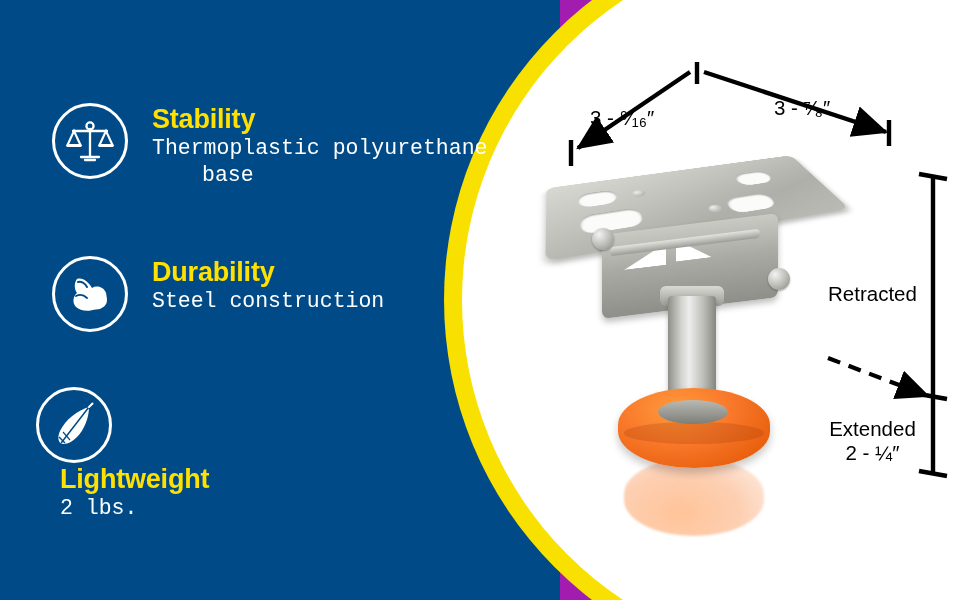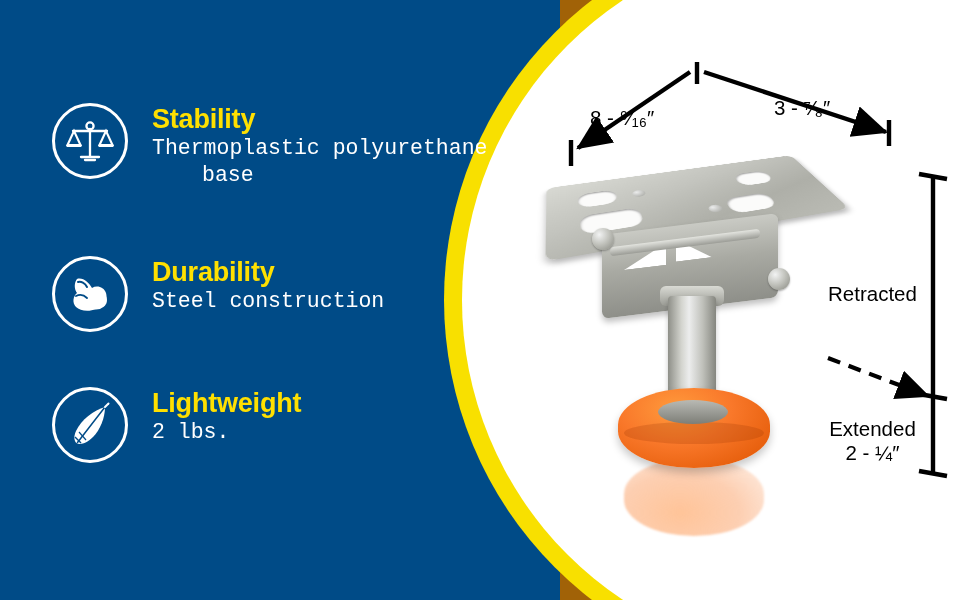--- a/index.html
+++ b/index.html
@@ -1,38 +1,38 @@
 <!DOCTYPE html>
 <html><head>
 <meta charset="utf-8">
 <style>
   html,body{margin:0;padding:0;}
   body{width:970px;height:600px;overflow:hidden;font-family:"Liberation Sans",sans-serif;background:#fff;}
-  #stage{position:relative;width:970px;height:600px;overflow:hidden;background:#a16207;}
+  #stage{position:relative;width:970px;height:600px;overflow:hidden;background:#a21caf;}
 
   
   .blue-panel{position:absolute;left:0;top:0;width:560px;height:600px;background:#004B87;}
   .white-disc{position:absolute;left:462px;top:-60px;width:720px;height:720px;border-radius:50%;
               background:#ffffff;}
   .yellow-ring{position:absolute;left:444px;top:-78px;width:756px;height:756px;border-radius:50%;
                background:#F8E000;}
   .white-right{position:absolute;left:820px;top:0;width:150px;height:600px;background:#fff;}
 
   
   .feature{position:absolute;display:flex;align-items:flex-start;}
   .ficon{width:76px;height:76px;border-radius:50%;border:3.5px solid #ffffff;
          flex:0 0 76px;display:flex;align-items:center;justify-content:center;box-sizing:border-box;}
   .ftext{margin-left:24px;padding-top:2px;}
   .ftitle{color:#FFE000;font-size:27px;font-weight:bold;line-height:1.05;letter-spacing:-0.2px;}
   .fdesc{color:#ffffff;font-size:21.5px;line-height:1.22;margin-top:2px;font-weight:400;font-family:Liberation Mono, monospace;}
   .fdesc .l2{display:block;padding-left:6px;margin-left:44px;}
 
   #feat-0{left:52px;top:103px;}
   #feat-1{left:52px;top:256px;}
-  #feat-2{left:52px;top:387px;}
+  #feat-2{left:36px;top:387px;flex-direction:column;}
 
   
   .product{position:absolute;left:540px;top:120px;width:330px;height:400px;}
 
   .plate{position:absolute;left:12px;top:18px;width:280px;height:120px;
     background:linear-gradient(160deg,#d8d9d3 0%,#c3c4be 38%,#aeafa8 70%,#babbb4 100%);
     transform:perspective(420px) rotateX(58deg) rotateZ(-16deg);
     border-radius:9px;box-shadow:0 5px 7px rgba(0,0,0,.28);}
   .plate .hole{position:absolute;width:38px;height:26px;border-radius:13px;
     background:#fbfbfa;box-shadow:inset 0 2px 3px rgba(0,0,0,.35);}
@@ -204,21 +204,21 @@
       <line x1="919" y1="174" x2="947" y2="179"></line>
       <line x1="919" y1="394" x2="947" y2="399"></line>
       <line x1="919" y1="471" x2="947" y2="476"></line>
     </g>
 
     <g stroke="#000" stroke-width="4.2" fill="none" stroke-dasharray="13 9">
       <line x1="828" y1="358" x2="928" y2="396" marker-end="url(#arrow)"></line>
     </g>
   </svg>
 
-  <div class="dim-text" style="left:590px;top:106px;">8 - ⁹⁄₁₆″</div>
+  <div class="dim-text" style="left:590px;top:106px;">3 - ⁹⁄₁₆″</div>
   <div class="dim-text" style="left:774px;top:96px;">3 - ⁷⁄₈″</div>
 
   <div class="dim-label" style="left:820px;top:282px;width:105px;">
     <div>Retracted</div>
   </div>
 
   <div class="dim-label" style="left:820px;top:417px;width:105px;">
     <div>Extended</div>
     <div>2 - ¼″</div>
   </div>

